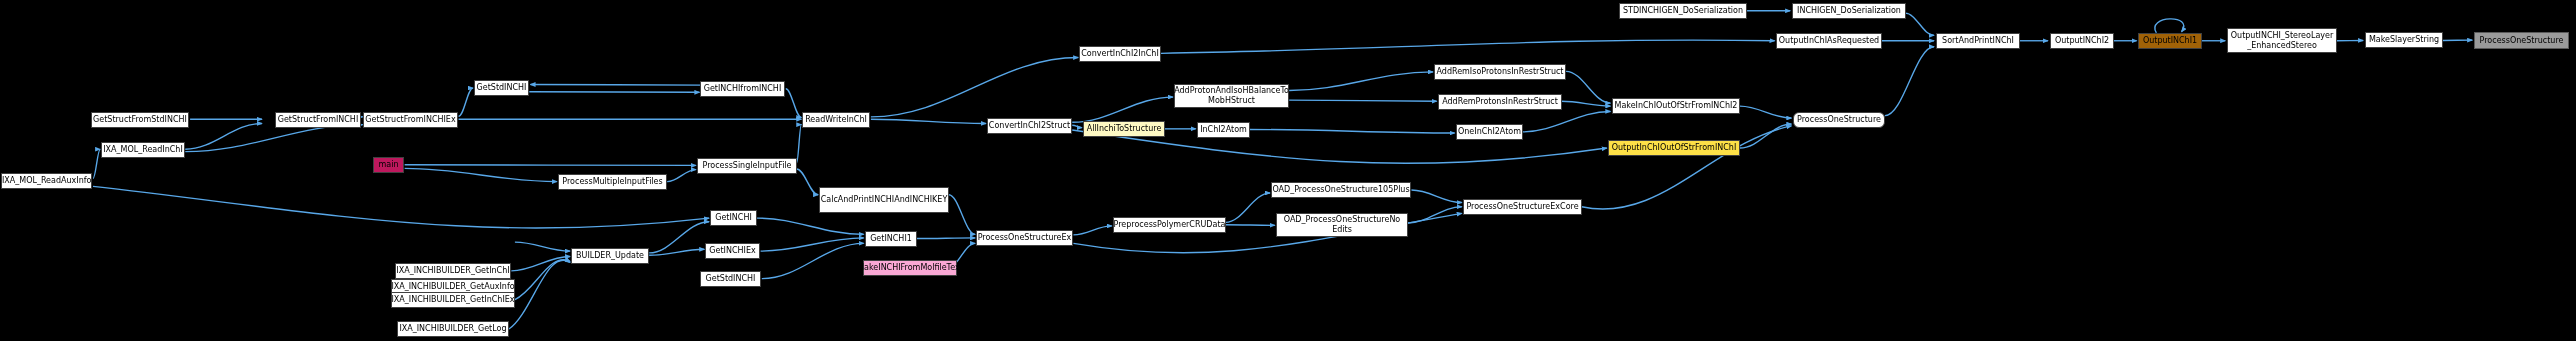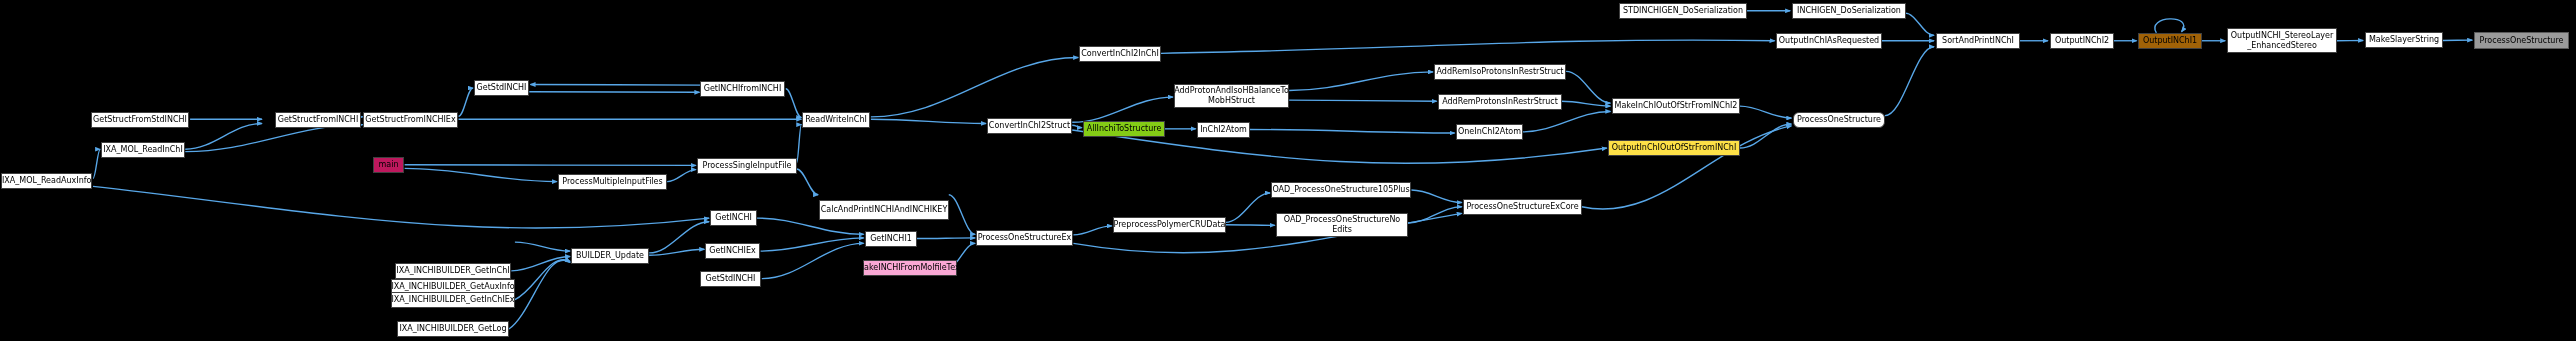--- a/index.html
+++ b/index.html
@@ -98,27 +98,27 @@
       <div class="node" style="left: 391px; top: 292px; width: 124px; height: 15.6px; color: rgb(0, 0, 0); background: rgb(255, 255, 255); border-color: rgb(64, 64, 64);">IXA_INCHIBUILDER_GetInChIEx</div>
       <div class="node" style="left: 397px; top: 321px; width: 112px; height: 15.6px; color: rgb(0, 0, 0); background: rgb(255, 255, 255); border-color: rgb(64, 64, 64);">IXA_INCHIBUILDER_GetLog</div>
       <div class="node" style="left: 571px; top: 248px; width: 78px; height: 15.6px; color: rgb(0, 0, 0); background: rgb(255, 255, 255); border-color: rgb(64, 64, 64);">BUILDER_Update</div>
       <div class="node" style="left: 558px; top: 174px; width: 109px; height: 15.6px; color: rgb(0, 0, 0); background: rgb(255, 255, 255); border-color: rgb(64, 64, 64);">ProcessMultipleInputFiles</div>
       <div class="node" style="left: 700px; top: 81px; width: 85px; height: 15.6px; color: rgb(0, 0, 0); background: rgb(255, 255, 255); border-color: rgb(64, 64, 64);">GetINCHIfromINCHI</div>
       <div class="node" style="left: 697px; top: 158px; width: 100px; height: 15.6px; color: rgb(0, 0, 0); background: rgb(255, 255, 255); border-color: rgb(64, 64, 64);">ProcessSingleInputFile</div>
       <div class="node" style="left: 710px; top: 210px; width: 47px; height: 15.6px; color: rgb(0, 0, 0); background: rgb(255, 255, 255); border-color: rgb(64, 64, 64);">GetINCHI</div>
       <div class="node" style="left: 705px; top: 243px; width: 55px; height: 15.6px; color: rgb(0, 0, 0); background: rgb(255, 255, 255); border-color: rgb(64, 64, 64);">GetINCHIEx</div>
       <div class="node" style="left: 700px; top: 271px; width: 61px; height: 15.6px; color: rgb(0, 0, 0); background: rgb(255, 255, 255); border-color: rgb(64, 64, 64);">GetStdINCHI</div>
       <div class="node" style="left: 802px; top: 112px; width: 68px; height: 15.6px; color: rgb(0, 0, 0); background: rgb(255, 255, 255); border-color: rgb(64, 64, 64);">ReadWriteInChI</div>
-      <div class="node" style="left: 819px; top: 200px; width: 130px; height: 20px; color: rgb(0, 0, 0); background: rgb(255, 255, 255); border-color: rgb(64, 64, 64); text-align: center;">CalcAndPrintINCHIAndINCHIKEY</div>
+      <div class="node" style="left: 819px; top: 187px; width: 130px; height: 26px; color: rgb(0, 0, 0); background: rgb(255, 255, 255); border-color: rgb(64, 64, 64); text-align: center;">CalcAndPrintINCHIAndINCHIKEY</div>
       <div class="node" style="left: 865px; top: 231px; width: 52px; height: 15.6px; color: rgb(0, 0, 0); background: rgb(255, 255, 255); border-color: rgb(64, 64, 64);">GetINCHI1</div>
       <div class="node" style="left: 837px; top: 260px; width: 94px; height: 15.6px; color: rgb(0, 0, 0); background: #f9a8d4; border-color: rgb(64, 64, 64); margin-left: 26px;">MakeINCHIFromMolfileText</div>
       <div class="node" style="left: 976px; top: 230px; width: 97px; height: 15.6px; color: rgb(0, 0, 0); background: rgb(255, 255, 255); border-color: rgb(64, 64, 64);">ProcessOneStructureEx</div>
       <div class="node" style="left: 1079px; top: 46px; width: 82px; height: 15.6px; color: rgb(0, 0, 0); background: rgb(255, 255, 255); border-color: rgb(64, 64, 64);">ConvertInChI2InChI</div>
       <div class="node" style="left: 987px; top: 118px; width: 85px; height: 15.6px; color: rgb(0, 0, 0); background: rgb(255, 255, 255); border-color: rgb(64, 64, 64);">ConvertInChI2Struct</div>
-      <div class="node" style="left: 1083px; top: 121px; width: 82px; height: 15.6px; color: rgb(0, 0, 0); background: #84cc16; border-color: rgb(64, 64, 64);">AllInchiToStructure</div>
+      <div class="node" style="left: 1083px; top: 121px; width: 82px; height: 15.6px; color: rgb(0, 0, 0); background: #fef9c3; border-color: rgb(64, 64, 64);">AllInchiToStructure</div>
       <div class="node" style="left: 1113px; top: 217px; width: 113px; height: 15.6px; color: rgb(0, 0, 0); background: rgb(255, 255, 255); border-color: rgb(64, 64, 64);">PreprocessPolymerCRUData</div>
       <div class="node" style="left: 1197px; top: 122px; width: 53px; height: 15.6px; color: rgb(0, 0, 0); background: rgb(255, 255, 255); border-color: rgb(64, 64, 64);">InChI2Atom</div>
       <div class="node" style="left: 1174px; top: 84px; width: 115px; height: 24px; color: rgb(0, 0, 0); background: rgb(255, 255, 255); border-color: rgb(64, 64, 64);">AddProtonAndIsoHBalanceTo
 MobHStruct</div>
       <div class="node" style="left: 1271px; top: 182px; width: 140px; height: 15.6px; color: rgb(0, 0, 0); background: rgb(255, 255, 255); border-color: rgb(64, 64, 64);">OAD_ProcessOneStructure105Plus</div>
       <div class="node" style="left: 1276px; top: 213px; width: 132px; height: 24px; color: rgb(0, 0, 0); background: rgb(255, 255, 255); border-color: rgb(64, 64, 64);">OAD_ProcessOneStructureNo
 Edits</div>
       <div class="node" style="left: 1434px; top: 64px; width: 132px; height: 15.6px; color: rgb(0, 0, 0); background: rgb(255, 255, 255); border-color: rgb(64, 64, 64);">AddRemIsoProtonsInRestrStruct</div>
       <div class="node" style="left: 1438px; top: 94px; width: 124px; height: 15.6px; color: rgb(0, 0, 0); background: rgb(255, 255, 255); border-color: rgb(64, 64, 64);">AddRemProtonsInRestrStruct</div>
       <div class="node" style="left: 1456px; top: 124px; width: 67px; height: 15.6px; color: rgb(0, 0, 0); background: rgb(255, 255, 255); border-color: rgb(64, 64, 64);">OneInChI2Atom</div>

